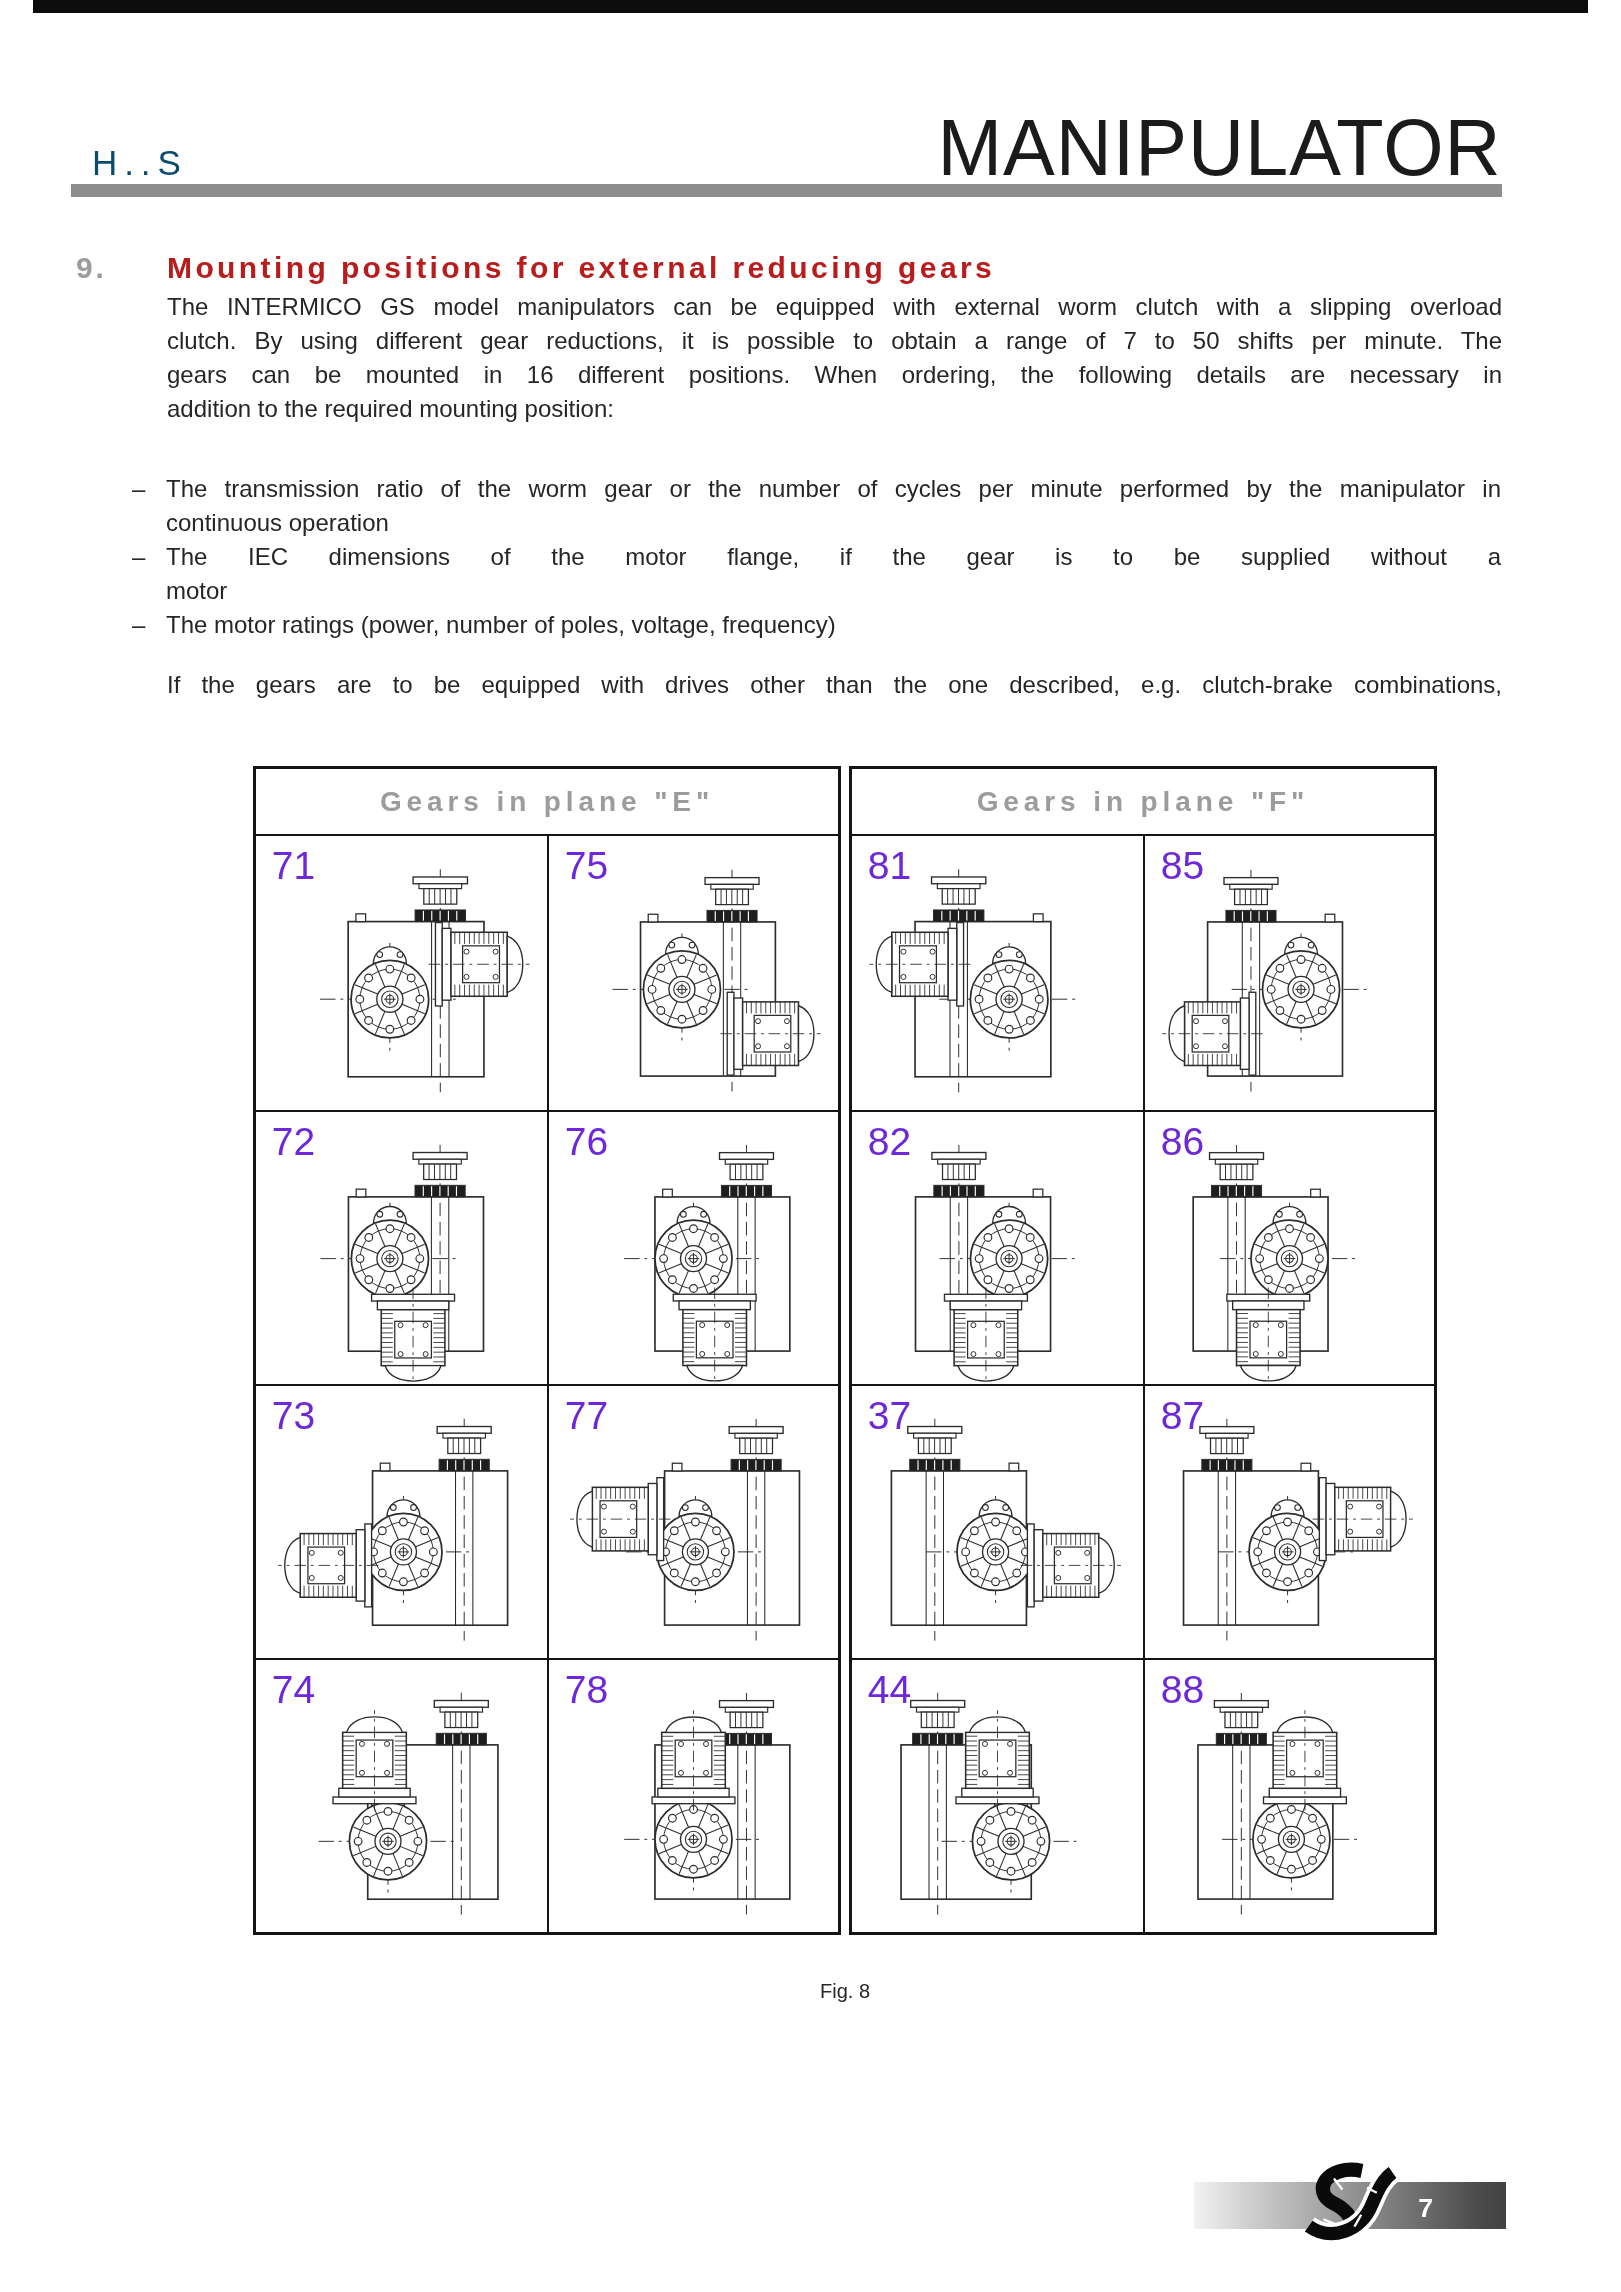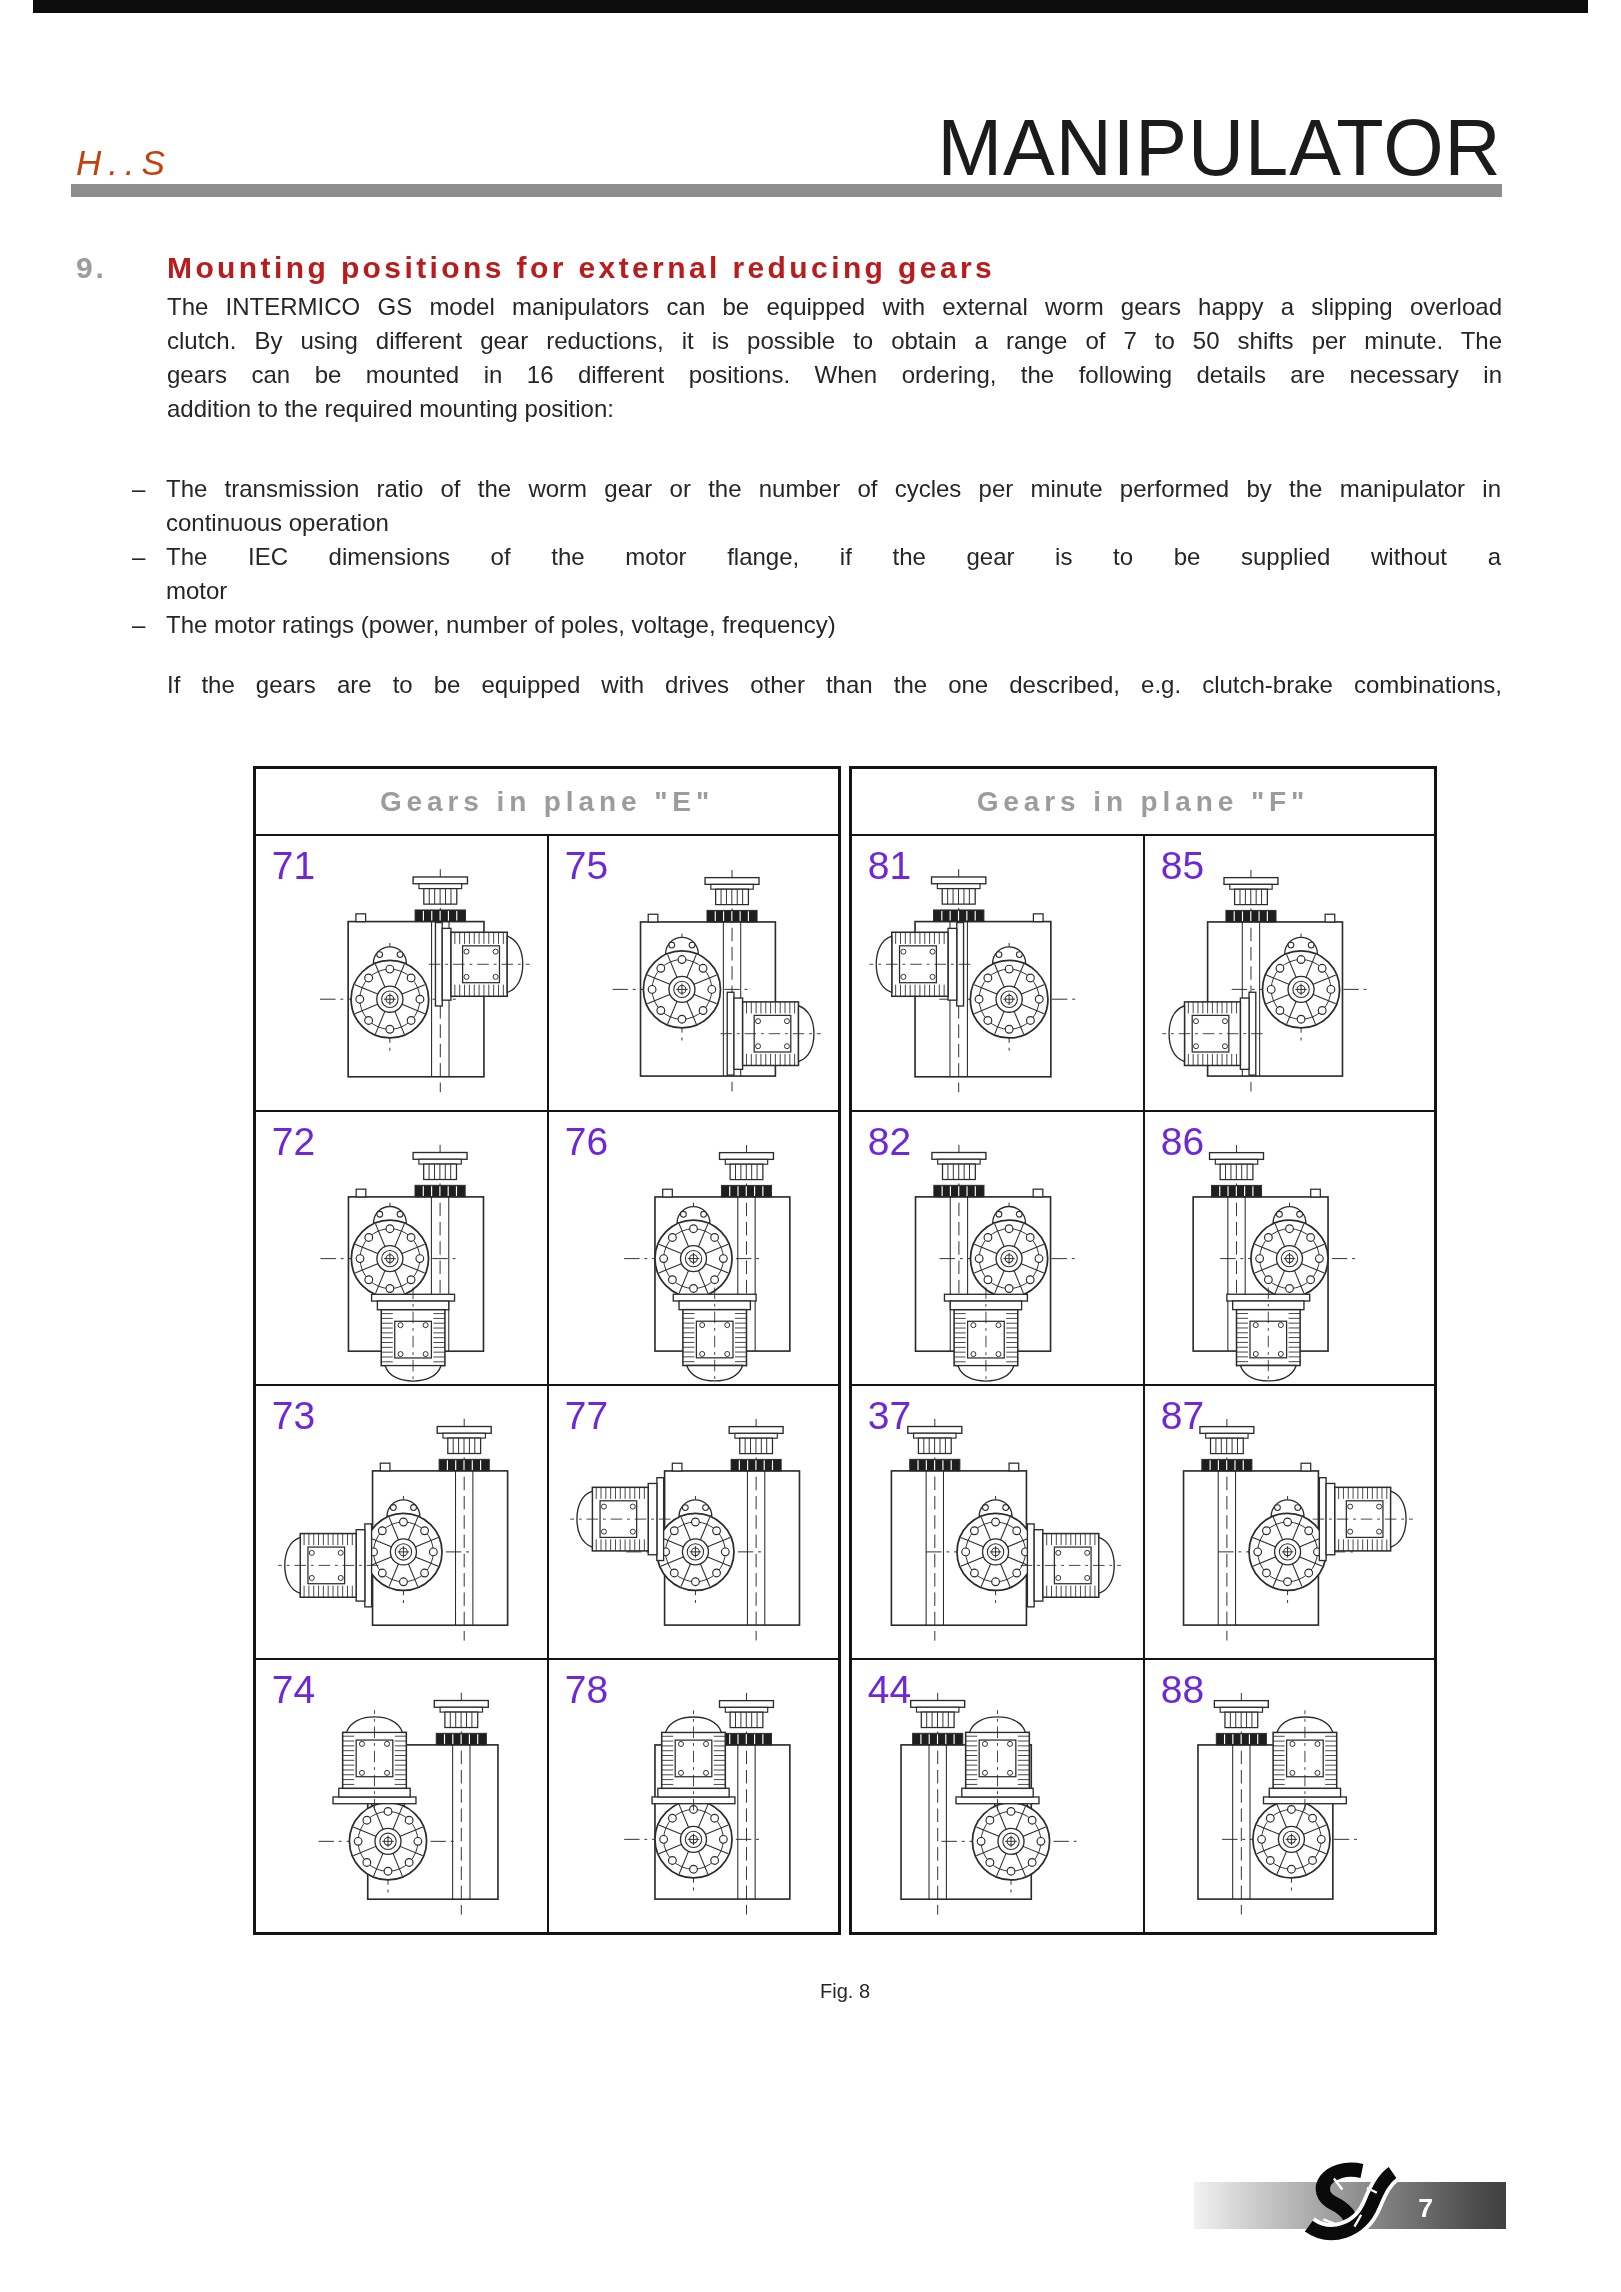--- a/index.html
+++ b/index.html
@@ -1,21 +1,21 @@
 <!DOCTYPE html>
 <html><head>
 <meta charset="utf-8">
 <style>
   html,body{margin:0;padding:0;background:#e8e8e8;}
   .page{position:relative;width:1621px;height:2293px;background:#ffffff;overflow:hidden;
         font-family:"Liberation Sans",sans-serif;color:#2a2a2a;}
   .topbar{position:absolute;left:33px;top:0;width:1555px;height:12.7px;background:#0c0c0c;}
 
   
-  .model{position:absolute;left:76px;top:143px;font-size:35px;letter-spacing:6.9px;color:#c2410c;font-style:italic;}
+  .model{position:absolute;left:92px;top:143px;font-size:35px;letter-spacing:6.9px;color:#0c4a6e;}
   .brand{position:absolute;right:120px;top:102px;font-size:80px;letter-spacing:1px;color:#1b1b1b;
          transform:scaleX(.97);transform-origin:right;}
   .rule{position:absolute;left:71px;top:184px;width:1431px;height:12.7px;background:#8d8d8d;}
 
   
   .sec-num{position:absolute;left:76px;top:251px;font-size:30px;font-weight:bold;color:#9c9c9c;letter-spacing:2.9px;}
   .sec-title{position:absolute;left:167px;top:251px;font-size:30px;font-weight:bold;color:#b91c1c;letter-spacing:3.4px;margin:0;}
 
   
   .textblock{position:absolute;left:167px;width:1335px;font-size:24px;line-height:34px;color:#262626;}
@@ -56,21 +56,21 @@
   <div class="topbar"></div>
 
   <div class="model">H..S</div>
   <div class="brand">MANIPULATOR</div>
   <div class="rule"></div>
 
   <div class="sec-num">9.</div>
   <h1 class="sec-title">Mounting positions for external reducing gears</h1>
 
   <div class="textblock" id="intro">
-      <div class="jline">The INTERMICO GS model manipulators can be equipped with external worm gears happy a slipping overload</div>
+      <div class="jline">The INTERMICO GS model manipulators can be equipped with external worm clutch with a slipping overload</div>
       <div class="jline">clutch. By using different gear reductions, it is possible to obtain a range of 7 to 50 shifts per minute. The</div>
       <div class="jline">gears can be mounted in 16 different positions. When ordering, the following details are necessary in</div>
       <div class="lline">addition to the required mounting position:</div>
     </div>
   <ul class="bullets" id="bullets">
       <li class="bullet">
         <span class="dash">–</span>
         <div class="jline">The transmission ratio of the worm gear or the number of cycles per minute performed by the manipulator in</div>
         <div class="lline">continuous operation</div>
       </li>

